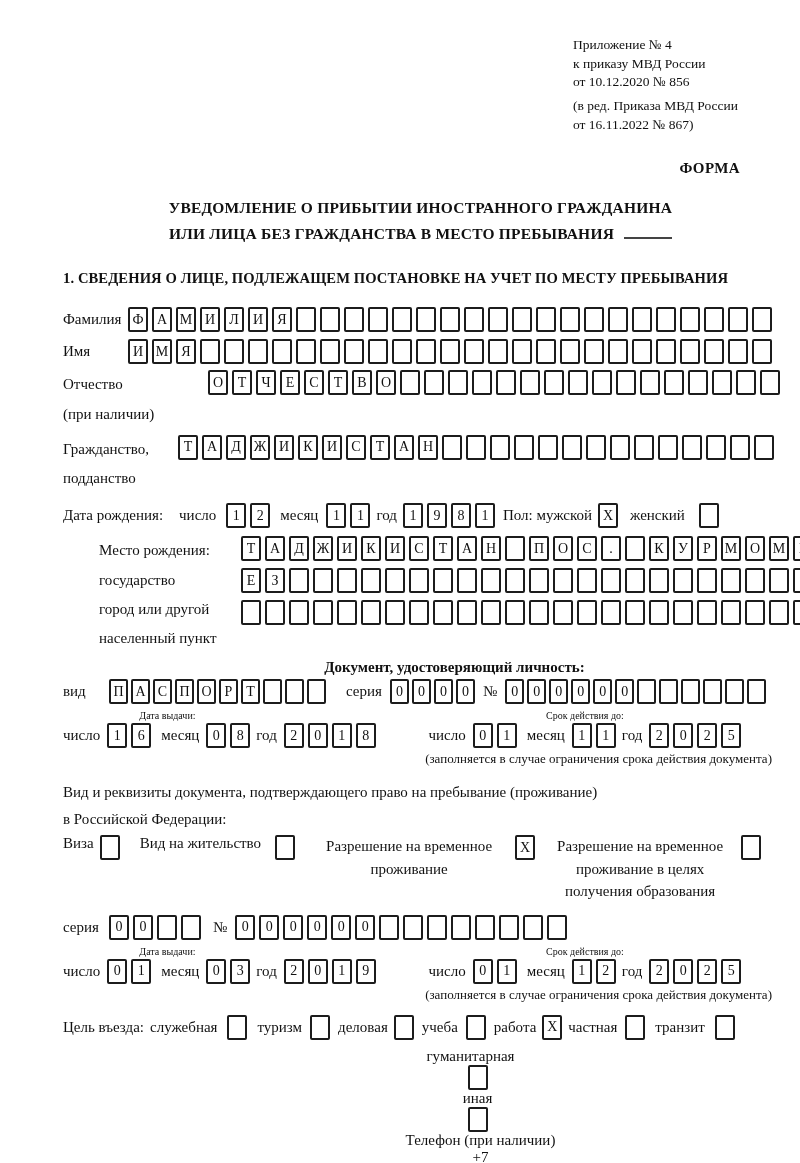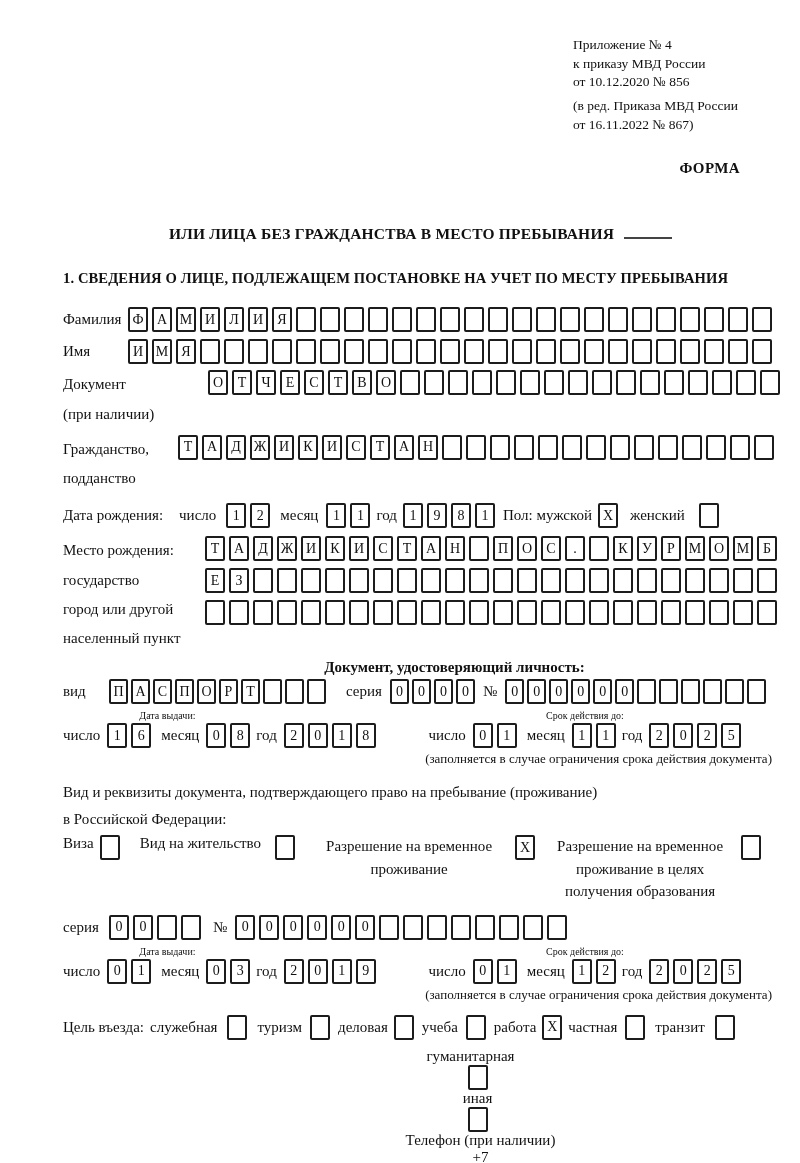--- a/index.html
+++ b/index.html
@@ -69,21 +69,21 @@
     <div>Приложение № 4</div>
     <div>к приказу МВД России</div>
     <div>от 10.12.2020 № 856</div>
     <div class="gap">(в ред. Приказа МВД России</div>
     <div>от 16.11.2022 № 867)</div>
   </div>
 
   <div class="forma">ФОРМА</div>
 
   <div class="title">
-    <br>
+    <span>УВЕДОМЛЕНИЕ О ПРИБЫТИИ ИНОСТРАННОГО ГРАЖДАНИНА</span><br>
     <span>ИЛИ ЛИЦА БЕЗ ГРАЖДАНСТВА В МЕСТО ПРЕБЫВАНИЯ</span><span class="blank-line"></span>
   </div>
 
   <div class="section-heading">1. СВЕДЕНИЯ О ЛИЦЕ, ПОДЛЕЖАЩЕМ ПОСТАНОВКЕ НА УЧЕТ ПО МЕСТУ ПРЕБЫВАНИЯ</div>
 
   <div class="row" style="margin-top:20px;">
     <span class="lbl w65">Фамилия</span>
     <span class="cells">
         <span class="cell">Ф</span>
         <span class="cell">А</span>
@@ -143,21 +143,21 @@
         <span class="cell"></span>
         <span class="cell"></span>
         <span class="cell"></span>
         <span class="cell"></span>
         <span class="cell"></span>
       </span>
   </div>
 
   <div class="row-top">
     <span class="lbl w145 lbl-2line">
-      <span>Документ</span><br>
+      <span>Отчество</span><br>
       <span>(при наличии)</span>
     </span>
     <span class="cells">
         <span class="cell">О</span>
         <span class="cell">Т</span>
         <span class="cell">Ч</span>
         <span class="cell">Е</span>
         <span class="cell">С</span>
         <span class="cell">Т</span>
         <span class="cell">В</span>
@@ -233,21 +233,21 @@
         <span class="cell">9</span>
         <span class="cell">8</span>
         <span class="cell">1</span>
       </span>
     <span class="ml8">Пол: мужской</span>
     <span class="cbox ml6">X</span>
     <span class="ml12">женский</span>
     <span class="cbox ml14"></span>
   </div>
 
-  <div class="row-top" style="margin-top:8px;">
+  <div class="row-top" style="margin-top:8px;margin-left:36px;">
     <span class="lbl w142 lbl-2line">
       <span>Место рождения:</span><br>
       <span>государство</span><br>
       <span>город или другой</span><br>
       <span>населенный пункт</span>
     </span>
     <span class="stack">
       <span class="cells">
           <span class="cell">Т</span>
           <span class="cell">А</span>

